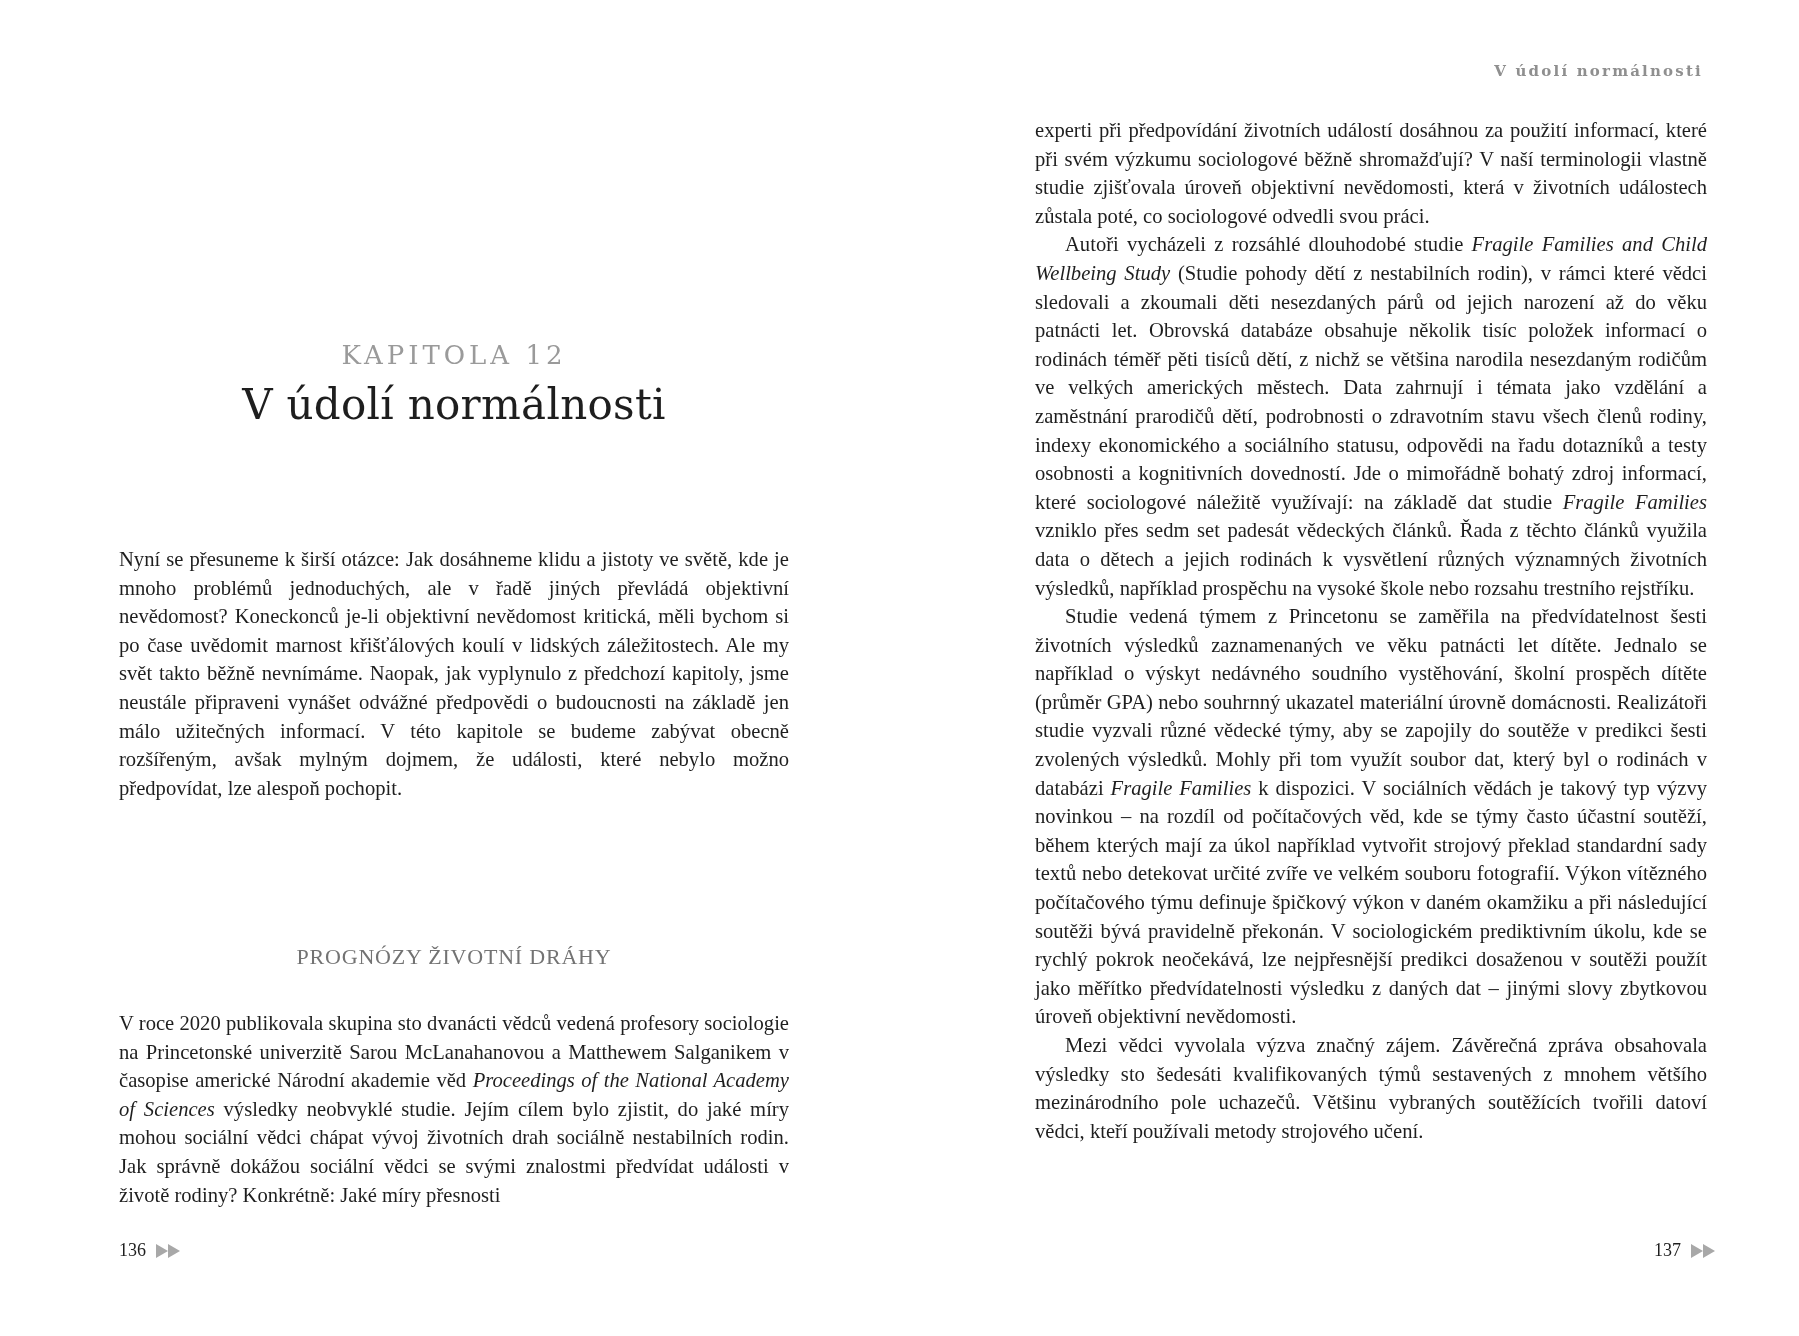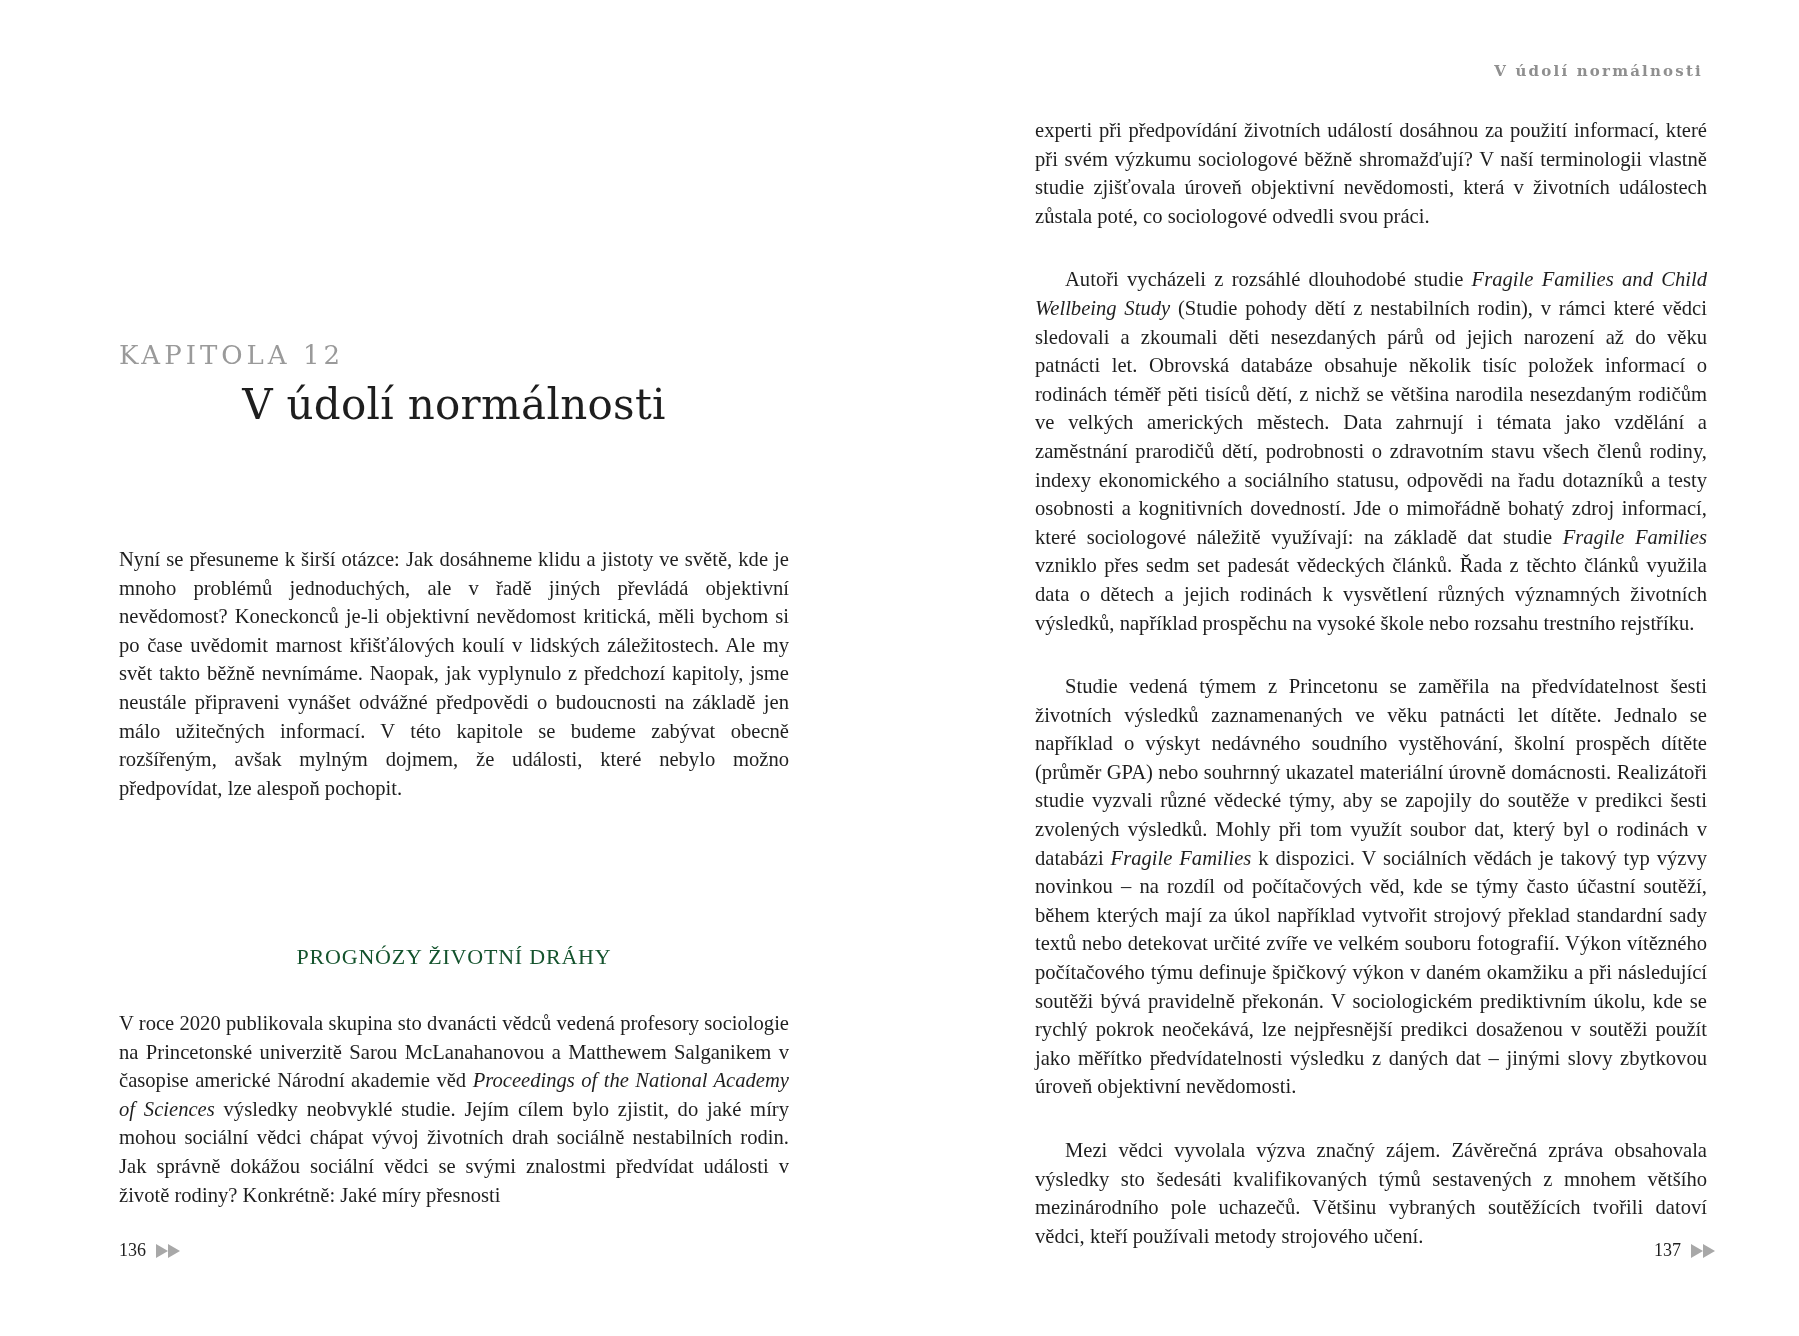--- a/index.html
+++ b/index.html
@@ -11,42 +11,42 @@
     .page-left { left: 0; width: 900px; }
     .page-right { left: 900px; width: 899px; }
 
     .running-head {
       position: absolute; top: 62px; right: 96px;
       font-family: "DejaVu Serif", serif; font-weight: bold; font-size: 15px;
       letter-spacing: 2.2px; color: #8f8f8f;
     }
 
     .chapter-label {
-      position: absolute; top: 340px; left: 119px; width: 670px; text-align: left;
+      position: absolute; top: 340px; left: 119px; width: 670px; text-align: center;
       font-family: "DejaVu Serif", serif; font-size: 26px; letter-spacing: 4px; color: #9a9a9a;
     }
     .chapter-title {
       position: absolute; top: 380px; left: 119px; width: 670px; text-align: center;
       font-family: "DejaVu Serif", serif; font-size: 42px; color: #1e1e1e; font-weight: normal;
       letter-spacing: 0.3px;
     }
 
     .text-block {
       position: absolute; width: 670px; font-size: 20.6px; line-height: 28.6px; text-align: justify;
       hyphens: manual;
     }
     .text-block p { margin: 0; font-family: Liberation Serif, serif; }
-    .text-block p.indent { text-indent: 30px; margin-top: 35px; }
+    .text-block p.indent { text-indent: 30px; }
     .left-intro { top: 545px; left: 119px; }
     .left-section { top: 1009px; left: 119px; }
     .right-col { top: 116px; left: 135px; width: 672px; }
 
     .section-heading {
       position: absolute; top: 944px; left: 119px; width: 670px; text-align: center;
-      font-family: "Liberation Serif", serif; font-size: 22px; letter-spacing: 0.8px; color: #14532d;
+      font-family: "Liberation Serif", serif; font-size: 22px; letter-spacing: 0.8px; color: #737373;
     }
 
     .folio {
       position: absolute; top: 1240px; display: flex; align-items: center; gap: 10px;
       font-size: 18px; color: #1e1e1e;
     }
     .folio-left { left: 119px; }
     .folio-right { left: 710px; margin-left: 44px; }
     .arrow-icon { display: inline-flex; gap: 0; }
     .tri {

